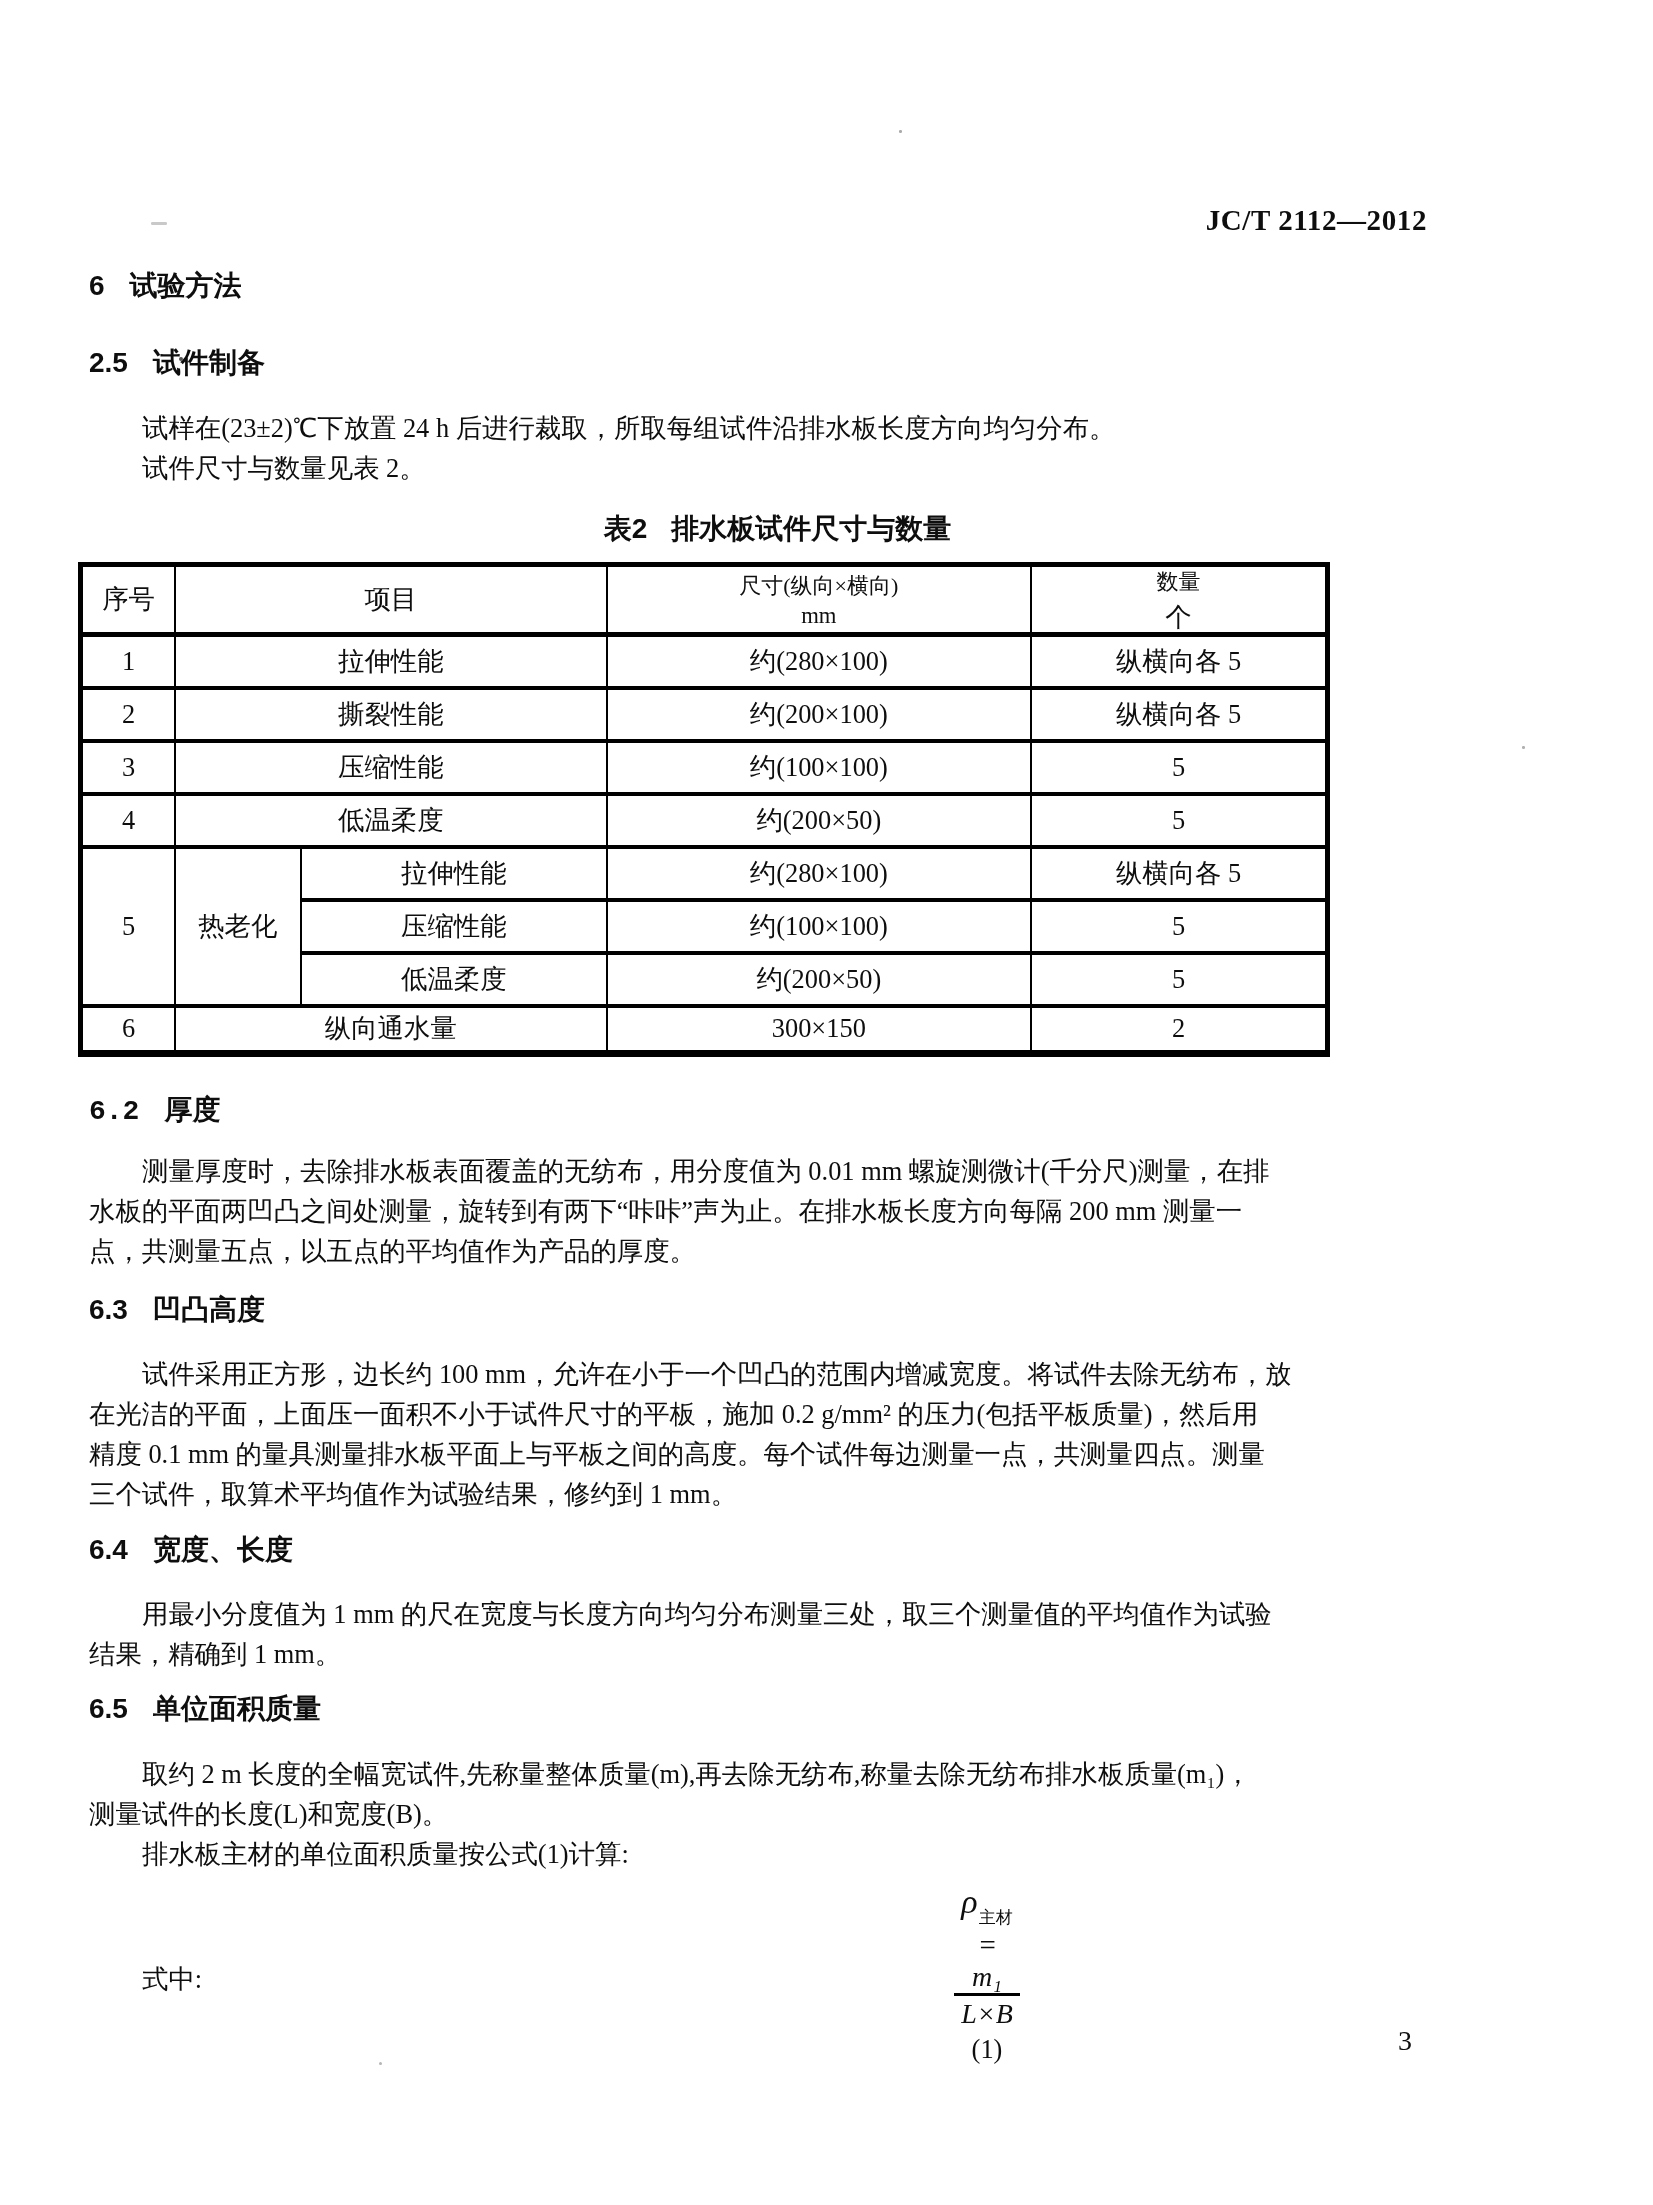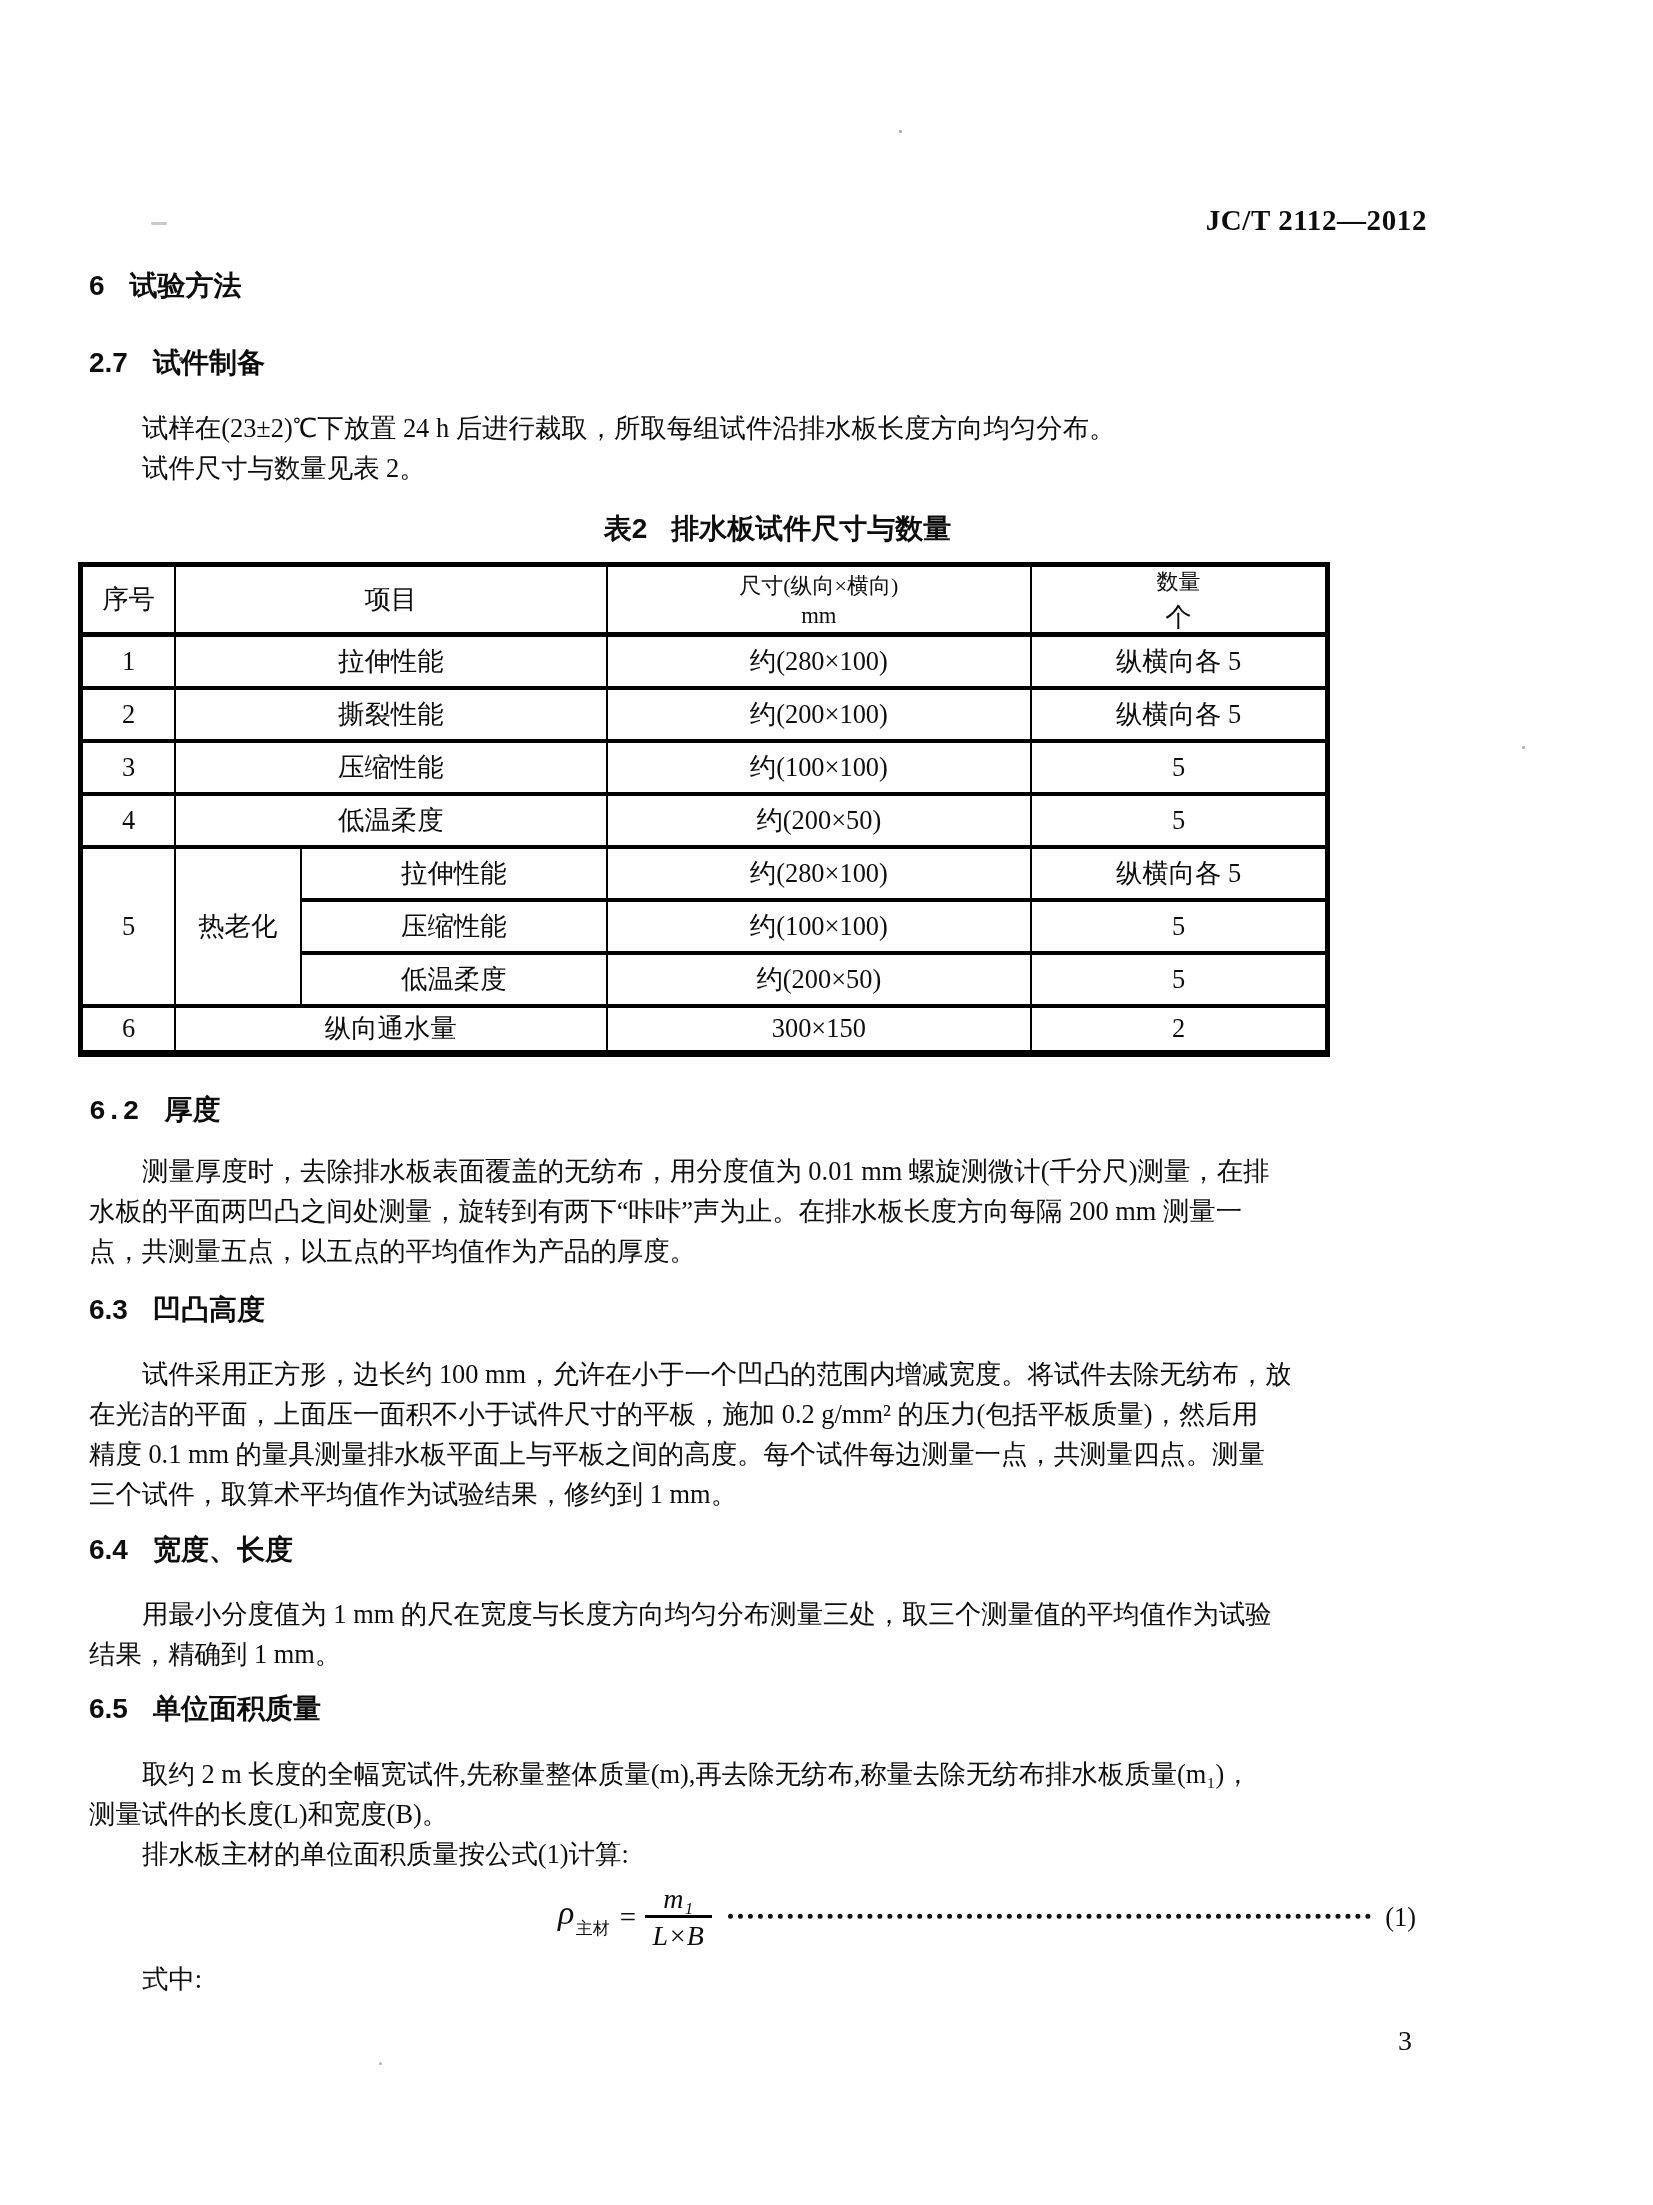--- a/index.html
+++ b/index.html
@@ -101,20 +101,21 @@
 
   
   .formula {
     margin-top: 8.8px;
     height: 69px;
     display: flex;
     align-items: center;
     padding-left: 469px;
     padding-right: 50px;
     font-family: "Liberation Serif", serif;
+    flex-direction: column;
   }
   .f-sym { font-size: 34px; font-style: italic; }
   .f-sub { font-size: 17px; vertical-align: -10px; margin-left: 1.3px; }
   .f-eq  { font-size: 29px; margin: 0 8.8px 0 10px; }
   .f-frac { display: inline-flex; flex-direction: column; align-items: center; }
   .f-num { font-size: 28px; font-style: italic; line-height: 30px; padding: 0 7.6px 1.3px; }
   .f-den { font-size: 28px; font-style: italic; line-height: 30px; border-top: 3.1px solid #000; padding: 2.5px 7.6px 0; text-align: center; }
   .f-leader {
     flex: 1;
     height: 0;
@@ -148,21 +149,21 @@
 <div class="page">
   <div class="content">
 
     <div class="std-code">JC/T 2112—2012</div>
 
     <div class="h1">
       <span class="h-num">6</span><span>试验方法</span>
     </div>
 
     <div class="h2 h2-61">
-      <span class="h-num">2.7</span><span>试件制备</span>
+      <span class="h-num">2.5</span><span>试件制备</span>
     </div>
 
     <div class="para p-61">
       <div class="line indent">试样在(23±2)℃下放置 24 h 后进行裁取，所取每组试件沿排水板长度方向均匀分布。</div>
       <div class="line indent">试件尺寸与数量见表 2。</div>
     </div>
 
     <div class="tbl-caption">
       <span class="cap-label">表2</span><span>排水板试件尺寸与数量</span>
     </div>

